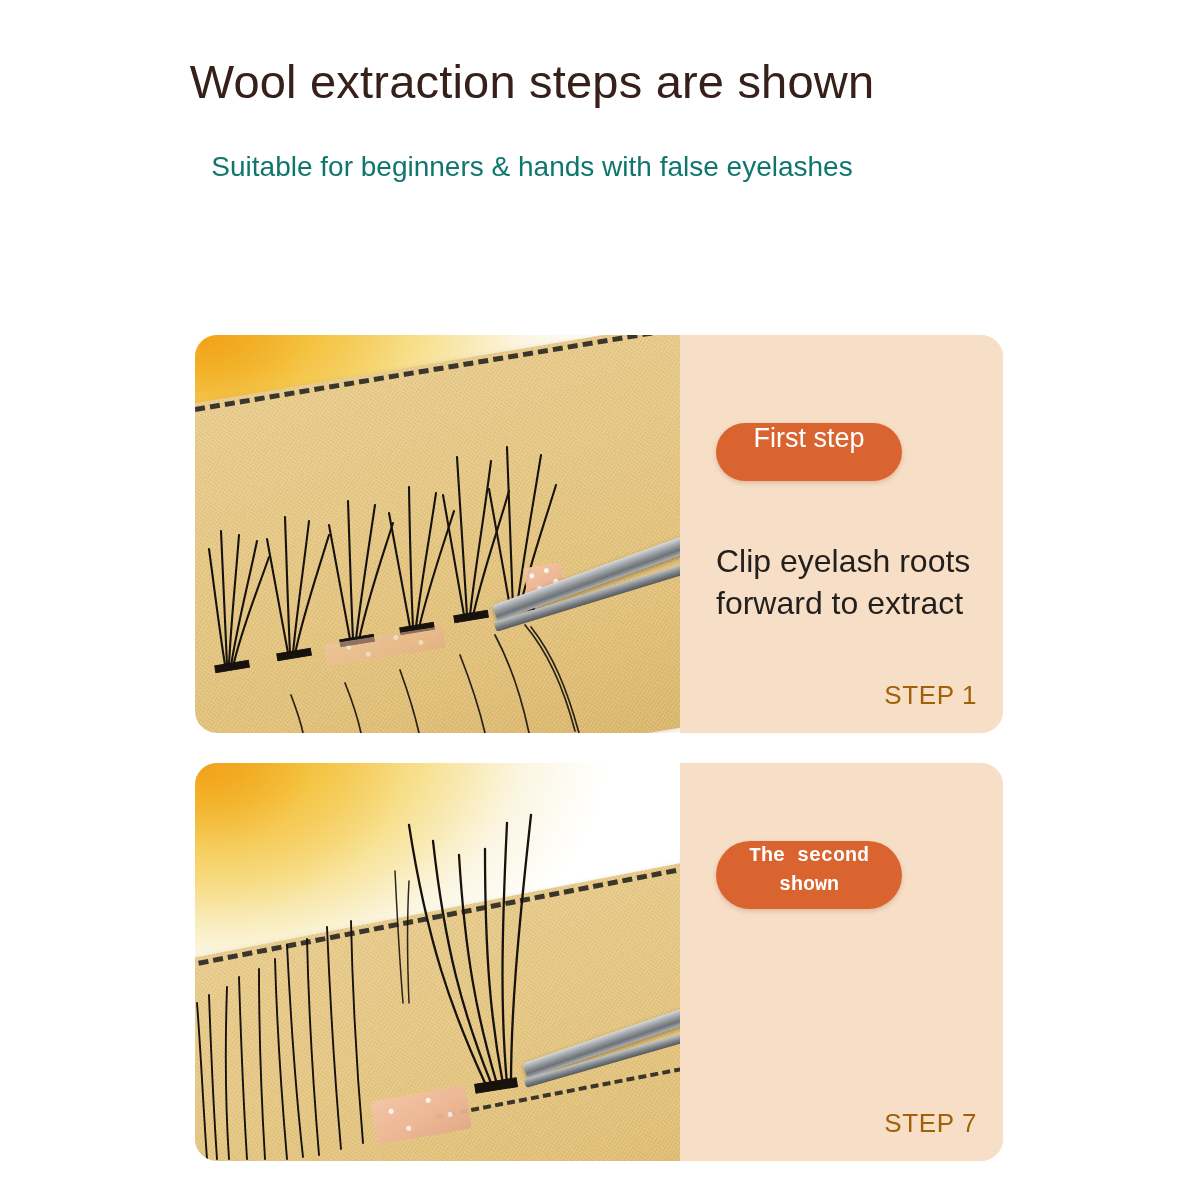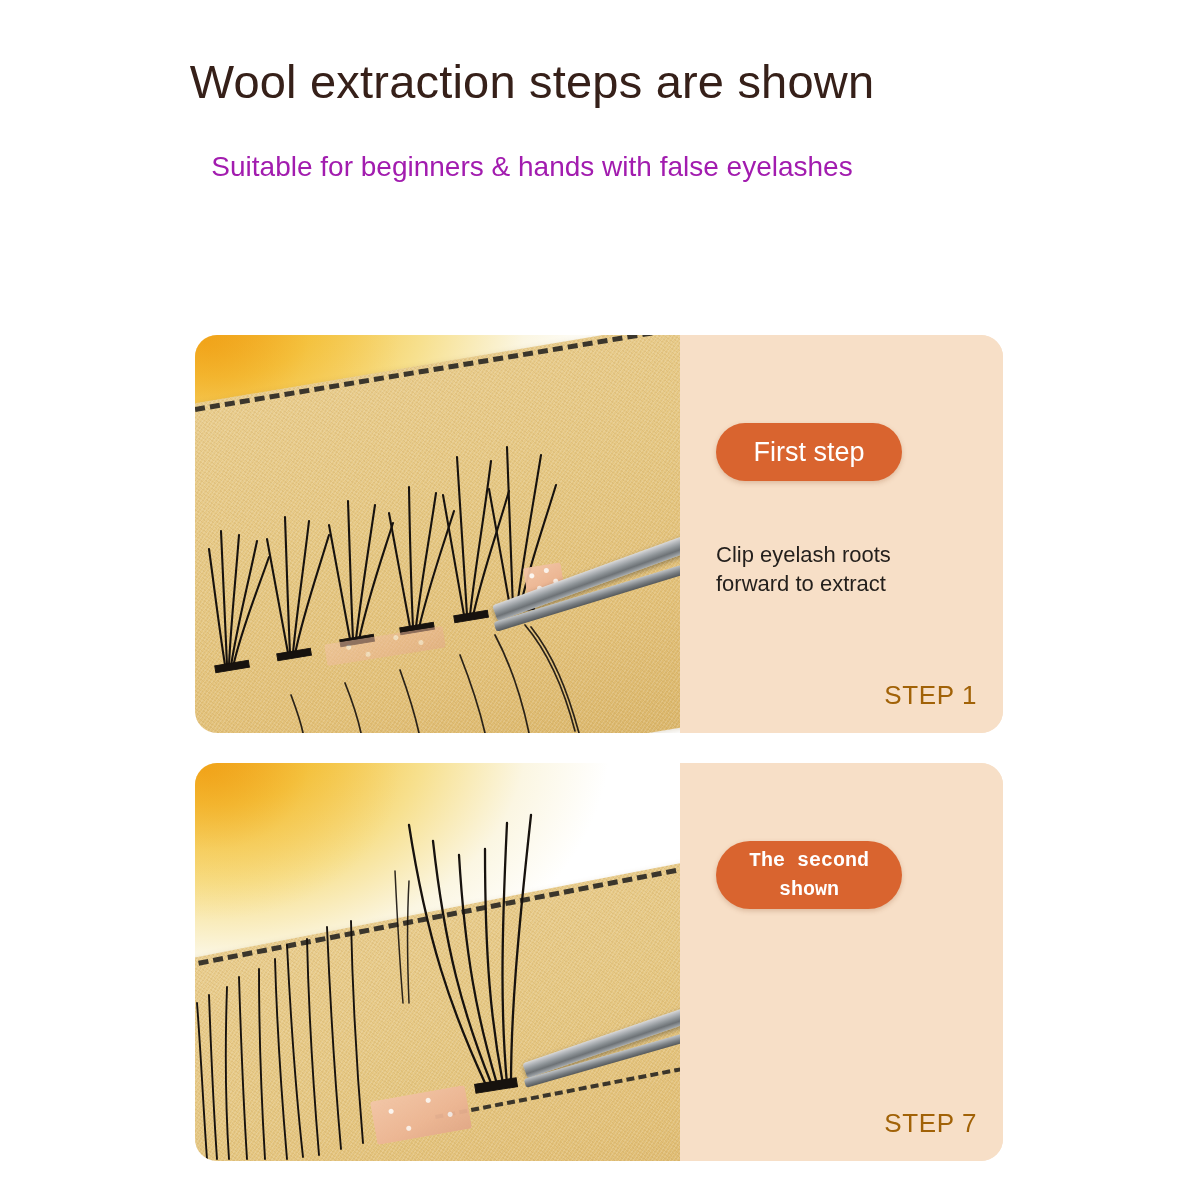--- a/index.html
+++ b/index.html
@@ -31,21 +31,21 @@
     letter-spacing: 0.2px;
     color: #362019;
     line-height: 1.0;
   }
   #page-subtitle {
     margin: 0;
     padding-top: 48px;
     text-align: center;
     font-size: 28px;
     font-weight: 400;
-    color: #a21caf;
+    color: #0f766e;
     line-height: 1.0;
   }
 
   
   .step-card {
     position: absolute;
     left: 195px;
     width: 808px;
     height: 398px;
     border-radius: 22px;
@@ -135,21 +135,21 @@
 
   
   .step-pill {
     position: absolute;
     background: #d9642f;
     border-radius: 999px;
     color: #ffffff;
     display: flex;
     flex-direction: column;
     align-items: center;
-    justify-content: center;
+    justify-content: flex-start;
     text-align: center;
     box-shadow: 0 2px 5px rgba(140,70,30,0.25);
   }
   #pill-1 {
     left: 36px; top: 88px;
     width: 186px; height: 58px;
     font-size: 27px;
     font-weight: 400;
   }
   #pill-2 {
@@ -159,21 +159,21 @@
     font-weight: 700;
     line-height: 1.45;
     font-family: Liberation Mono, monospace;
   }
   .pill-line { display: block; }
 
   .step-desc {
     position: absolute;
     left: 36px;
     color: #231f1c;
-    font-size: 22px;
+    font-size: 32px;
     font-weight: 400;
     line-height: 1.32;
     white-space: pre-line;
   }
   #desc-1 { top: 205px; }
   #desc-2 { top: 188px; }
 
   .step-number {
     position: absolute;
     right: 26px;

